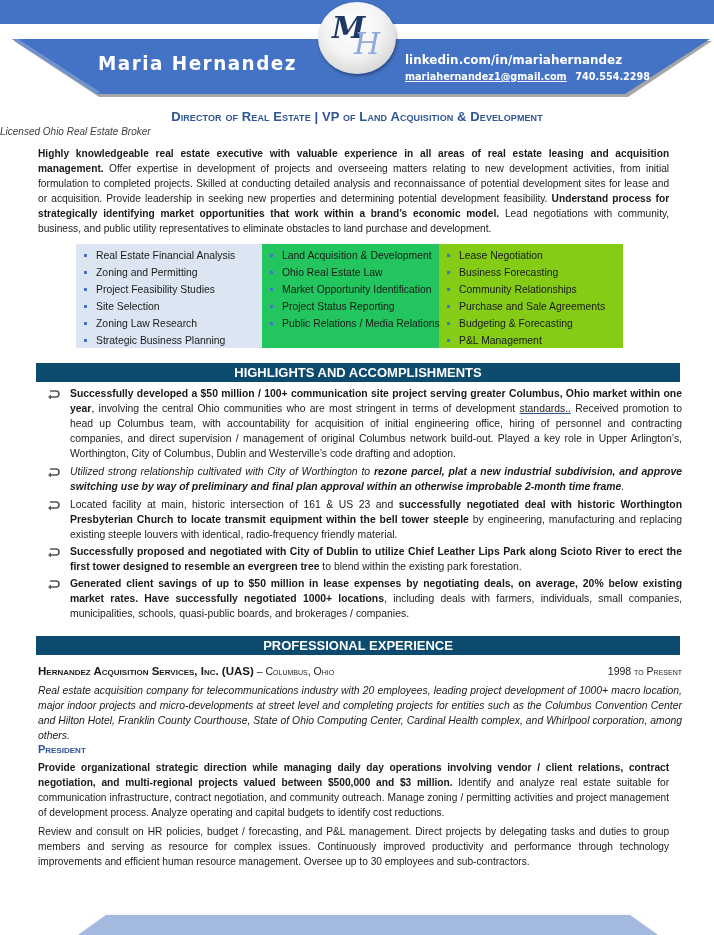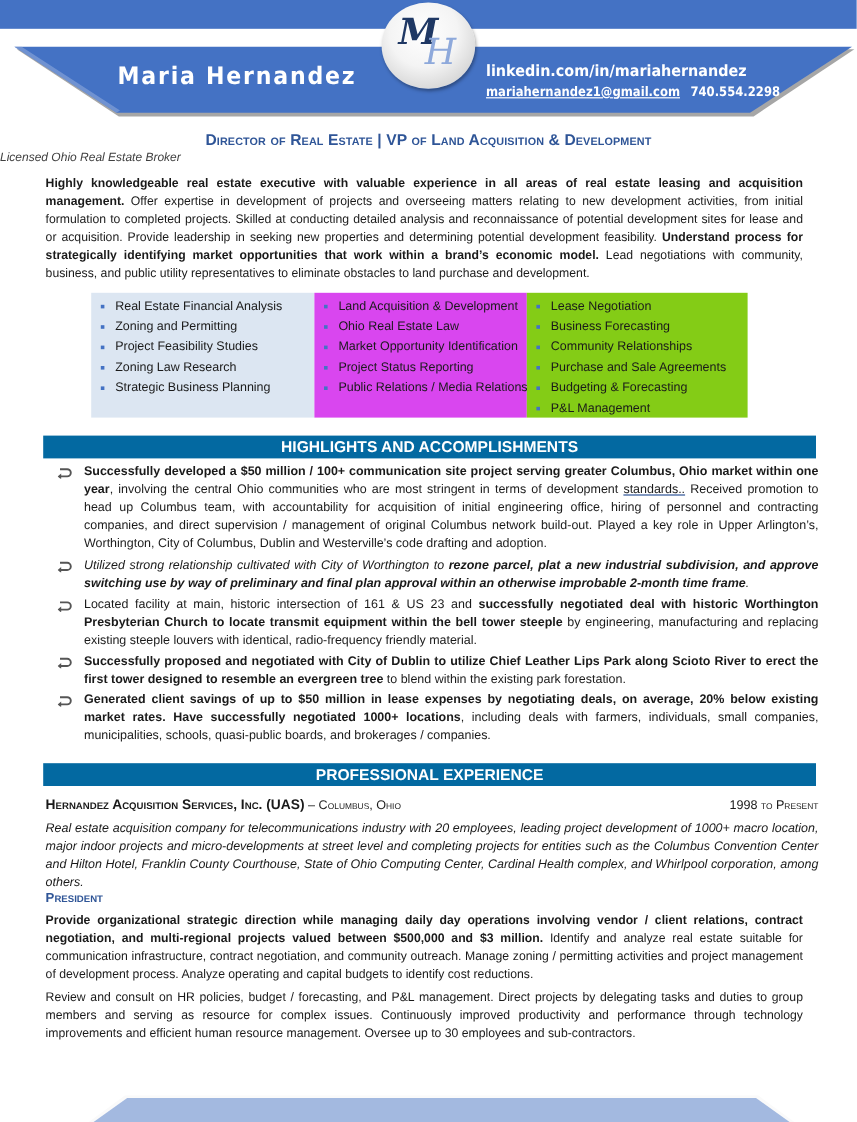--- a/index.html
+++ b/index.html
@@ -32,27 +32,27 @@
 
   
   .para { position: absolute; left: 38px; width: 644px; font-size: 10.4px; line-height: 15px; text-align: justify;
           transform: scaleX(0.98); transform-origin: left; }
   .para b { font-weight: bold; }
 
   
   .skills { position: absolute; left: 76px; top: 244px; width: 567px; height: 104px; display: flex; }
   .skill-col { margin: 0; padding: 3px 0 0 0; list-style: none; }
   .skill-col.c1 { width: 186px; background: #DCE6F2; }
-  .skill-col.c2 { width: 177px; background: #d946ef; }
+  .skill-col.c2 { width: 177px; background: #22c55e; }
   .skill-col.c3 { width: 184px; background: #84cc16; }
   .skill-col li { font-size: 10.4px; line-height: 17px; padding-left: 20px; position: relative; white-space: nowrap; }
   .skill-col li .dot { position: absolute; left: 8px; top: 7px; width: 3px; height: 3px; background: #4472C4; }
 
   
-  .section-bar { position: absolute; left: 36px; width: 644px; height: 19px; background: #0369a1; color: #ffffff;
+  .section-bar { position: absolute; left: 36px; width: 644px; height: 19px; background: #0c4a6e; color: #ffffff;
                  text-align: center; font-weight: bold; font-size: 13px; line-height: 19px; }
 
   
   .hl { position: absolute; left: 70px; width: 612px; font-size: 10.4px; line-height: 15px; text-align: justify; }
   .hl-arrow { position: absolute; left: 48px; width: 12px; height: 10px; }
   .underline-blue { text-decoration: underline; text-decoration-color: #2F5597; }
 
   
   .company { position: absolute; left: 38px; top: 665px; font-size: 11.5px; font-weight: bold; font-variant: small-caps; }
   .company .loc { font-weight: normal; font-size: 10.5px; }
@@ -94,20 +94,21 @@
 
 <div class="para" style="top:146px;">
   <b>Highly knowledgeable real estate executive with valuable experience in all areas of real estate leasing and acquisition management.</b><span> Offer expertise in development of projects and overseeing matters relating to new development activities, from initial formulation to completed projects. Skilled at conducting detailed analysis and reconnaissance of potential development sites for lease and or acquisition. Provide leadership in seeking new properties and determining potential development feasibility. </span><b>Understand process for strategically identifying market opportunities that work within a brand’s economic model.</b><span> Lead negotiations with community, business, and public utility representatives to eliminate obstacles to land purchase and development.</span>
 </div>
 
 <div class="skills">
   <ul class="skill-col c1">
     <li><span class="dot"></span><span>Real Estate Financial Analysis</span></li>
     <li><span class="dot"></span><span>Zoning and Permitting</span></li>
     <li><span class="dot"></span><span>Project Feasibility Studies</span></li>
+    <li><span class="dot"></span><span>Site Selection</span></li>
     <li><span class="dot"></span><span>Zoning Law Research</span></li>
     <li><span class="dot"></span><span>Strategic Business Planning</span></li>
   </ul>
   <ul class="skill-col c2">
     <li><span class="dot"></span><span>Land Acquisition &amp; Development</span></li>
     <li><span class="dot"></span><span>Ohio Real Estate Law</span></li>
     <li><span class="dot"></span><span>Market Opportunity Identification</span></li>
     <li><span class="dot"></span><span>Project Status Reporting</span></li>
     <li><span class="dot"></span><span>Public Relations / Media Relations</span></li>
   </ul>

